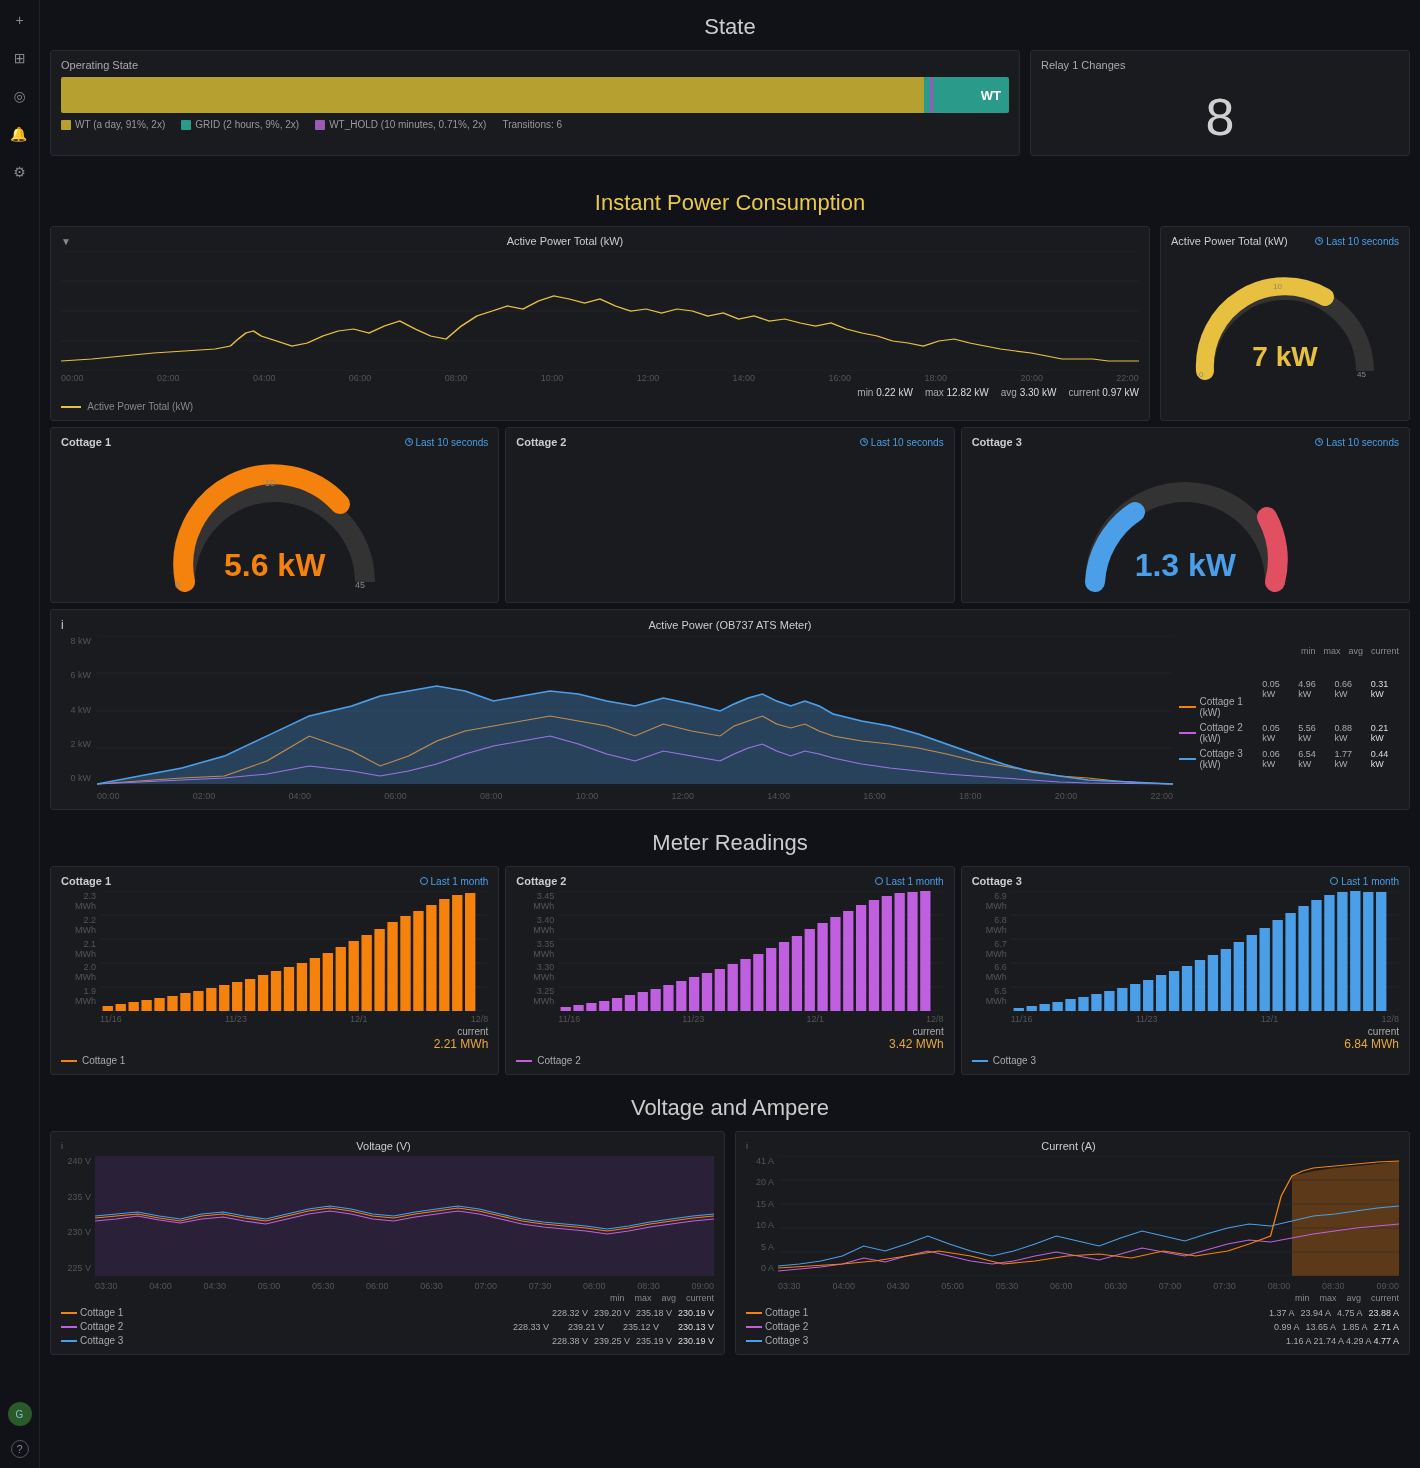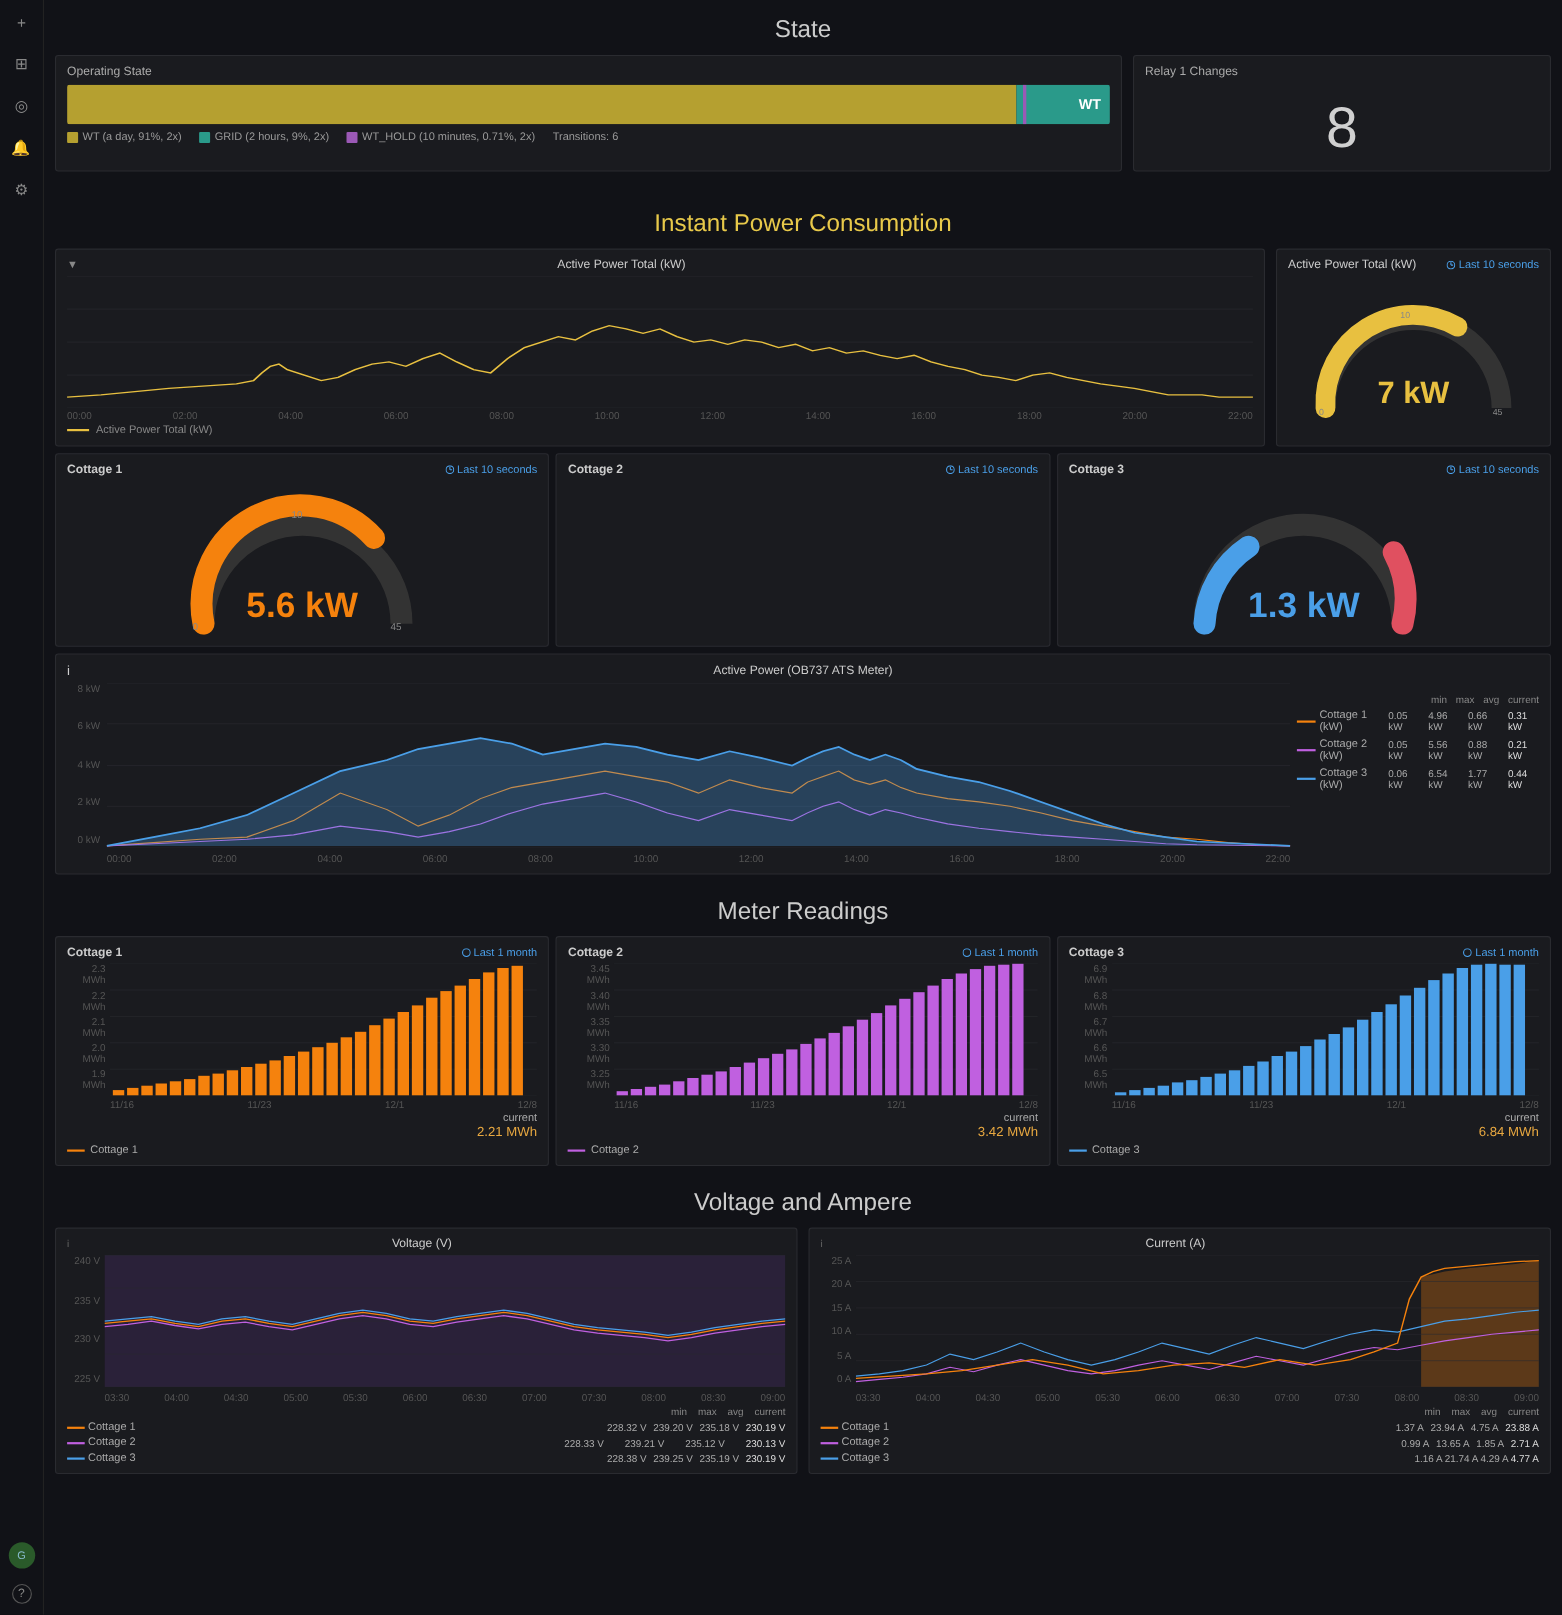--- a/index.html
+++ b/index.html
@@ -376,20 +376,26 @@
           <span>04:00</span>
         <span>06:00</span>
           <span>08:00</span>
           <span>10:00</span>
         <span>12:00</span>
           <span>14:00</span>
           <span>16:00</span>
         <span>18:00</span>
           <span>20:00</span>
           <span>22:00</span>
+      </div>
+      <div class="chart-stats">
+        <span>min <span class="stat-val">0.22 kW</span></span>
+        <span>max <span class="stat-val">12.82 kW</span></span>
+        <span>avg <span class="stat-val">3.30 kW</span></span>
+        <span>current <span class="stat-val">0.97 kW</span></span>
       </div>
       <div style="font-size:10px;color:#888;margin-top:3px;">
         <span style="display:inline-block;width:20px;height:2px;background:#e8c040;vertical-align:middle;margin-right:4px;"></span>
         <span>Active Power Total (kW)</span>
       </div>
     </div>
 
     <div class="chart-panel-small">
       <div class="chart-title-row">
         <span class="chart-title">Active Power Total (kW)</span>
@@ -529,21 +535,21 @@
         </div>
 
         <div class="chart-legend" style="padding-top:10px;">
           <div style="display:flex;justify-content:flex-end;gap:8px;font-size:9px;color:#888;margin-bottom:4px;">
             <span>min</span>
               <span>max</span>
               <span>avg</span>
               <span>current</span>
           </div>
           <div class="legend-row">
-            <span style="display:flex;align-items:center;gap:3px;">
+            <span style="display:flex;align-items:center;gap:3px;margin-top:36px;">
               <span class="legend-line" style="background:#f5820d;"></span>
               <span>Cottage 1 (kW)</span>
             </span>
             <span style="display:flex;gap:8px;font-size:9px;">
               <span>0.05 kW</span>
                 <span>4.96 kW</span>
                 <span>0.66 kW</span>
                 <span style="color:#ddd;">0.31 kW</span>
             </span>
           </div>
@@ -909,21 +915,21 @@
     </div>
 
     <div class="va-panel">
       <div class="chart-title-row">
         <span style="font-size:9px;color:#666;">i</span>
         <span class="chart-title">Current (A)</span>
         <span style="width:10px;"></span>
       </div>
       <div style="display:flex;gap:4px;">
         <div style="width:28px;display:flex;flex-direction:column;justify-content:space-between;font-size:9px;color:#555;text-align:right;padding-bottom:18px;">
-          <span>25 A</span>
+          <span>41 A</span>
           <span>20 A</span>
           <span>15 A</span>
           <span>10 A</span>
           <span>5 A</span>
           <span>0 A</span>
         </div>
         <div style="flex:1;position:relative;">
           <svg width="100%" height="120" viewBox="0 0 580 120" preserveAspectRatio="none">
 
             <polygon fill="rgba(245,130,13,0.3)" points="480,120 480,20 500,15 520,12 540,10 560,8 580,5 580,120"></polygon>

